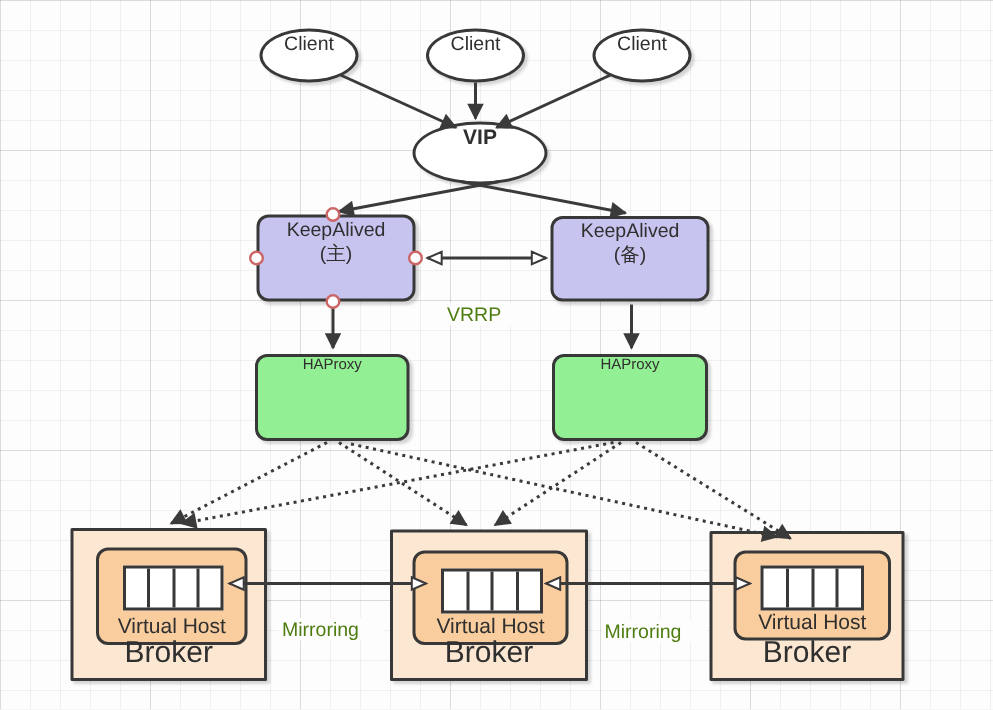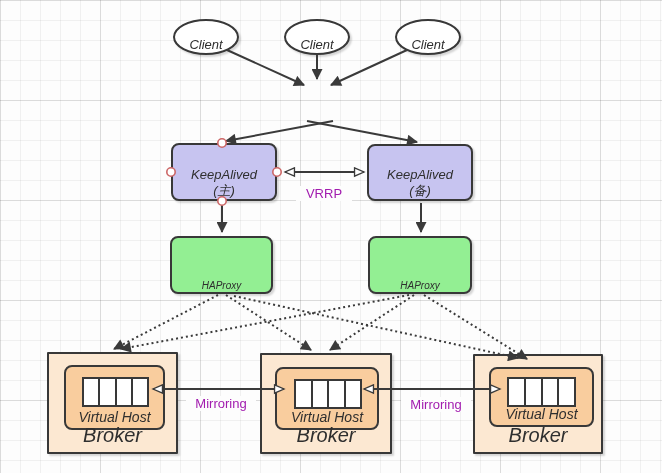--- a/index.html
+++ b/index.html
@@ -14,27 +14,26 @@
       linear-gradient(to right, rgba(0,0,0,0.085) 1px, transparent 1px),
       linear-gradient(to bottom, rgba(0,0,0,0.085) 1px, transparent 1px),
       linear-gradient(to right, rgba(0,0,0,0.05) 1px, transparent 1px),
       linear-gradient(to bottom, rgba(0,0,0,0.05) 1px, transparent 1px);
     background-size:100px 100px,100px 100px,20px 20px,20px 20px;
   }
   .node{
     position:absolute;
     box-sizing:border-box;
     border:2px solid var(--shape-stroke,#383838);
-    display:flex;align-items:center;justify-content:flex-end;
+    display:flex;align-items:center;justify-content:flex-start;
     flex-direction:column;
     background:#fff;
     box-shadow:2px 2px 2px rgba(0,0,0,0.16);
     text-align:center;
     line-height:1.25;
-    font-style:italic;
   }
   .ellipse{border-radius:50%;font-size:13px;}
   .vip-node{font-size:14px;font-weight:bold;}
   .rbox{border-radius:8px;}
   .keepalived{background:var(--keepalived-fill,#c7c4f0);font-size:13px;}
   .haproxy{background:var(--haproxy-fill,#93ef93);font-size:10px;}
   .broker-outer{background:var(--broker-outer-fill,#fce8d2);border-radius:1px;font-size:15px;}
   .broker-inner{background:var(--broker-inner-fill,#f9cd9e);border-radius:8px;font-size:14px;box-shadow:none;}
   .queue{
     position:absolute;display:flex;
@@ -45,23 +44,24 @@
   }
   .qcell{flex:1;border-right:2px solid var(--shape-stroke,#383838);}
   .qcell:last-child{border-right:none;}
   .vh-label{position:absolute;left:0;right:0;bottom:2px;text-align:center;font-size:14px;}
   .broker-label{position:absolute;left:0;right:0;bottom:4px;text-align:center;font-size:20px;}
   .edge-label{
     position:absolute;
     font-size:13px;
     background:#fdfdfd;
     padding:0 2px;
-    text-align:center;
-    color:#a21caf;
+    text-align:left;
+    color:#4d7c0f;
     white-space:nowrap;
+    margin-top:16px;
   }
   svg.edges{position:absolute;left:0;top:0;pointer-events:none;}
   svg.edges path,svg.edges circle{pointer-events:all;}
   .edge{stroke:var(--edge-color,#3a3a3a);stroke-width:2;fill:none;}
   .edge.dotted{stroke-dasharray:2 3;}
   .handle{fill:#ffffff;stroke:var(--handle-stroke,#cc6666);stroke-width:1.6;}
 </style>
 </head>
 <body>
 
@@ -70,20 +70,23 @@
   <div class="node ellipse" style="left:173px;top:19px;width:66px;height:36px;">
     <span>Client</span>
   </div>
   <div class="node ellipse" style="left:284px;top:19px;width:66px;height:36px;">
     <span>Client</span>
   </div>
   <div class="node ellipse" style="left:395px;top:19px;width:66px;height:36px;">
     <span>Client</span>
   </div>
 
+  <div class="node ellipse vip-node" style="left:275px;top:81px;width:90px;height:42px;">
+    <span>VIP</span>
+  </div>
 
   <div class="node rbox keepalived" style="left:171px;top:143px;width:106px;height:58px;">
     <span>KeepAlived</span>
     <span>(主)</span>
   </div>
   <div class="node rbox keepalived" style="left:367px;top:144px;width:106px;height:57px;">
     <span>KeepAlived</span>
     <span>(备)</span>
   </div>
 

